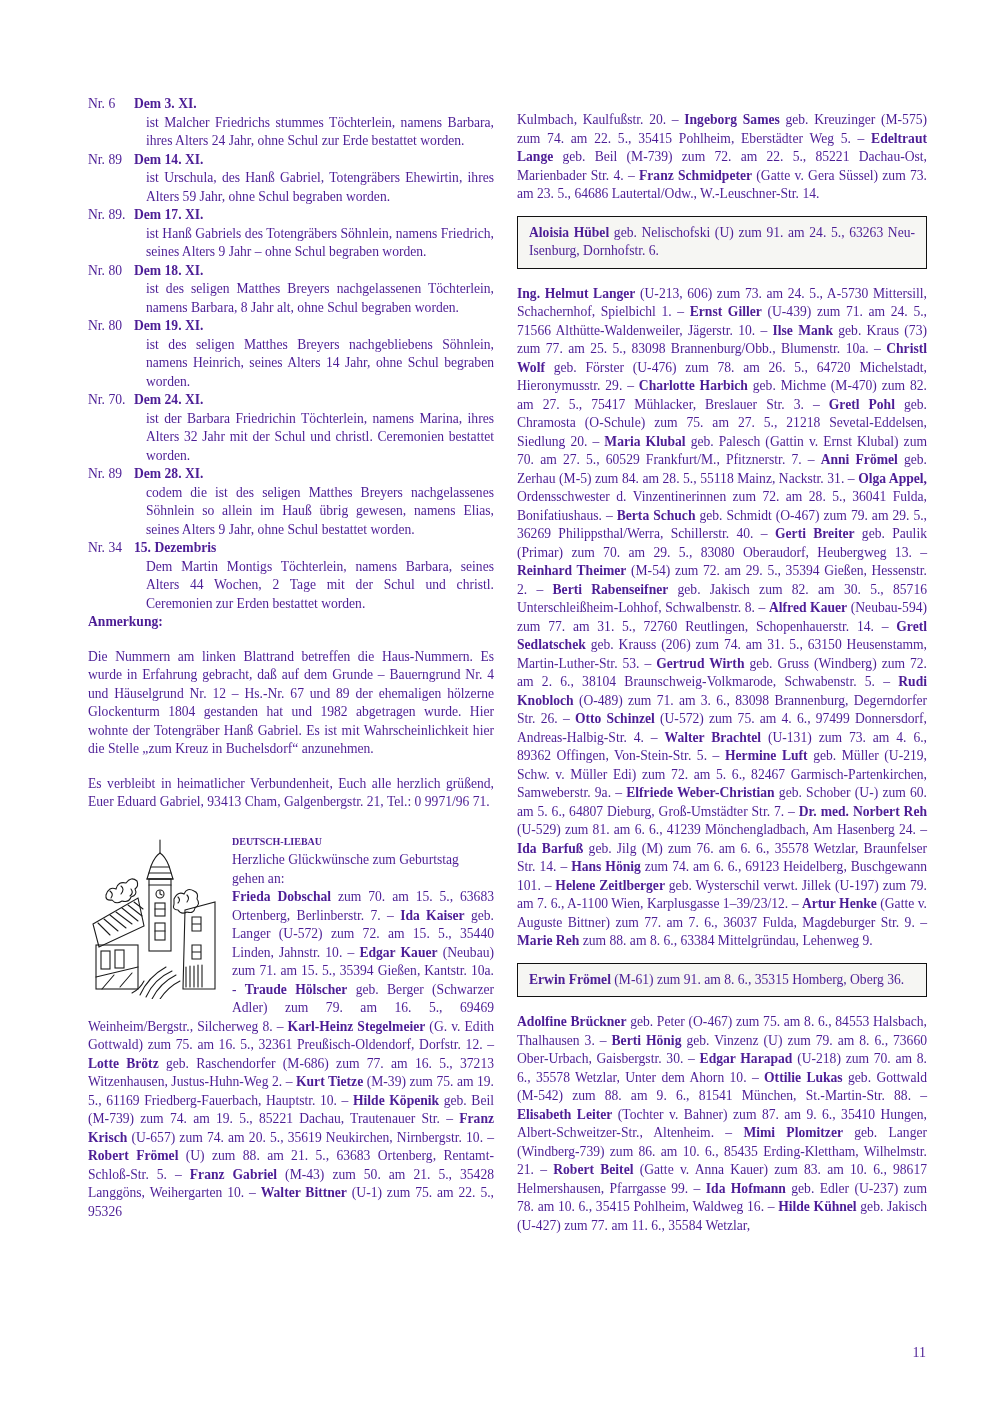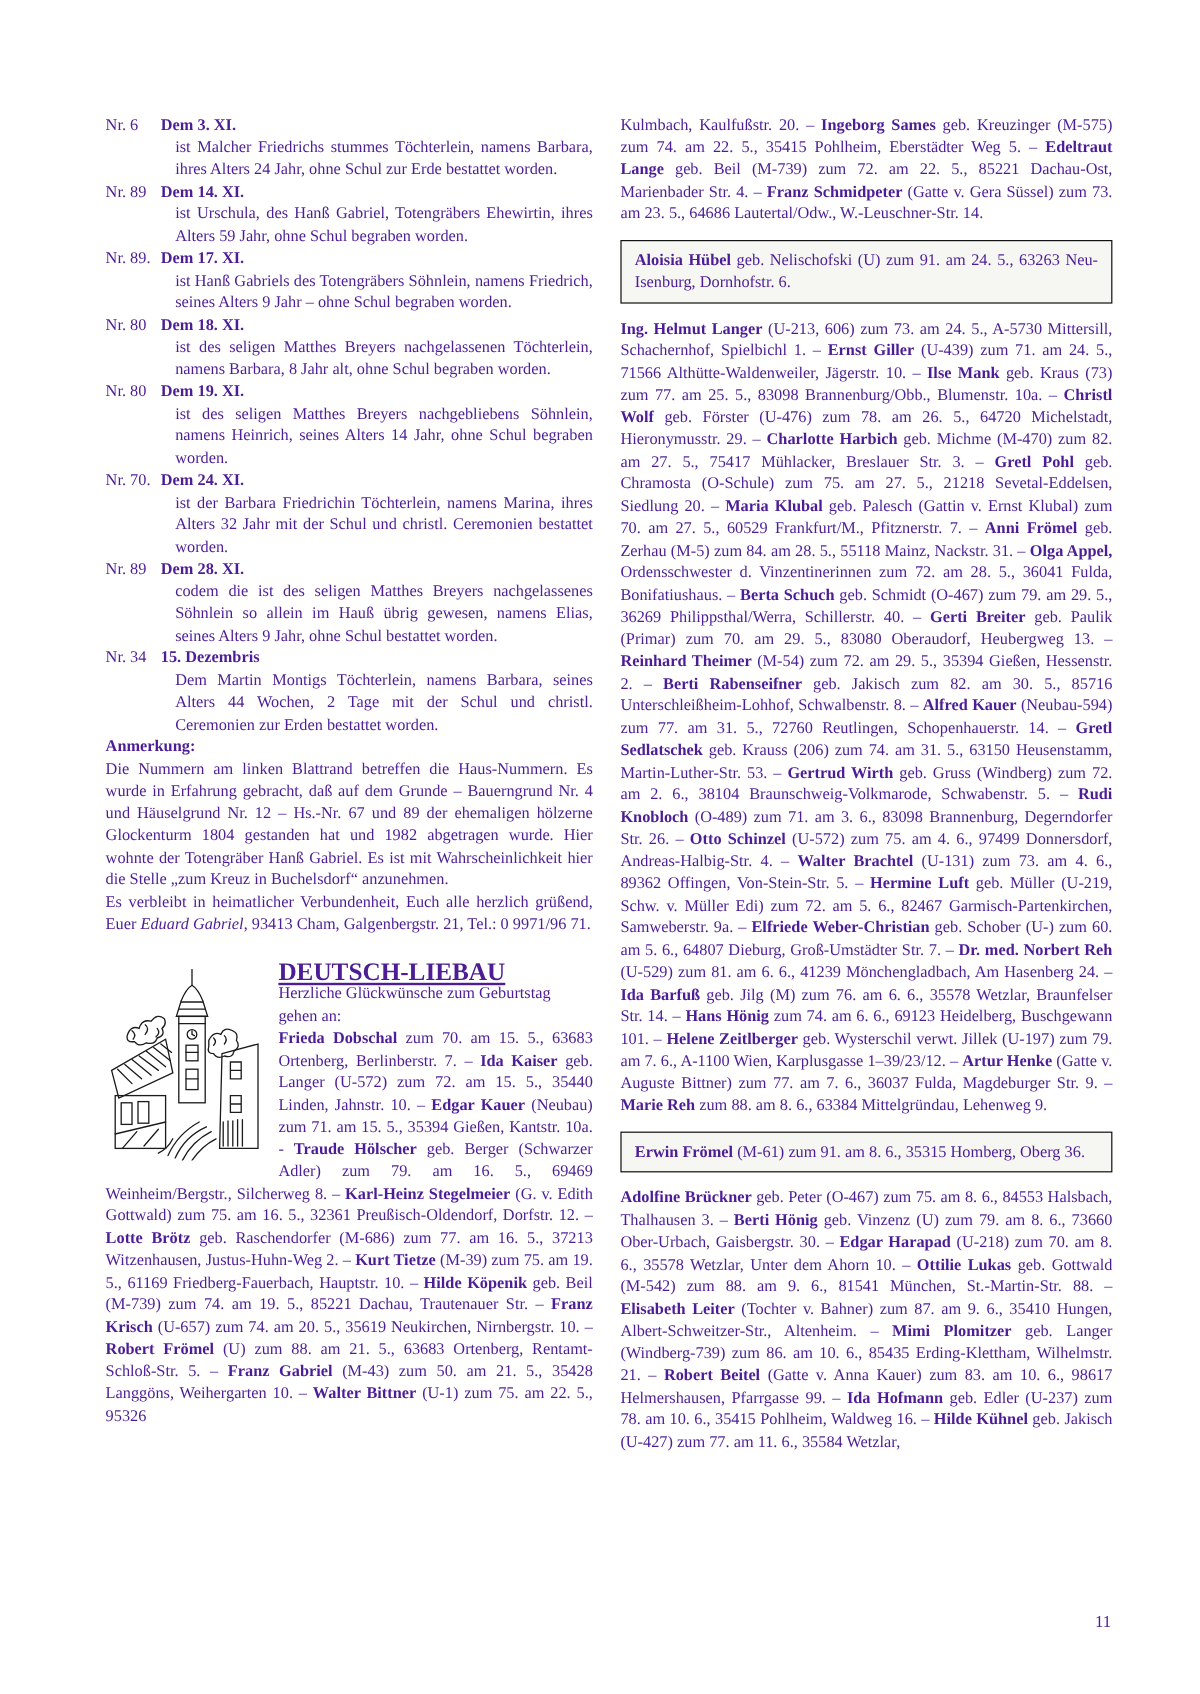--- a/index.html
+++ b/index.html
@@ -17,33 +17,33 @@
   .col-right{position:absolute;left:517px;top:95px;width:410px;}
 
   
   .entry{display:flex;}
   .entry-nr{flex:0 0 46px;}
   .entry-main{flex:1;min-width:0;}
   .entry-date{font-weight:700;}
   .entry-body{text-align:justify;hyphens:auto;margin-left:12px;-webkit-hyphens:auto;}
   .entry-body:empty{display:none;}
 
-  .para{text-align:justify;hyphens:auto;-webkit-hyphens:auto;}
+  .para{text-align:justify;hyphens:auto;margin-top:16px;-webkit-hyphens:auto;}
   .bold-head{font-weight:700;}
   .closing{margin-bottom:0;}
 
   
   .liebau{margin-top:21px;}
   .sketch{
     float:left;
     width:132px;height:162px;
     margin:4px 12px 2px 0;
   }
   .sketch svg{display:block;width:132px;height:162px;}
-  .liebau-head{font-weight:700;font-size:21px;margin-left:2px;text-decoration:underline;}
+  .liebau-head{font-weight:700;font-size:10px;margin-left:2px;}
   .liebau-intro{margin-left:9px;}
   .birthday-first{text-align:justify;hyphens:auto;-webkit-hyphens:auto;}
 
   
   .notice-box{
     border:1.5px solid #111;
     background:#f6f6f3;
     padding:7px 11px;
     margin:12px 0 12px 0;
     text-align:justify;
@@ -131,21 +131,21 @@
           <div class="entry-main">
             <div class="entry-date">15. Dezembris</div>
             <div class="entry-body">Dem Martin Montigs Töchterlein, namens Barbara, seines Alters 44 Wochen, 2 Tage mit der Schul und christl. Ceremonien zur Erden bestattet worden.</div>
 
           </div>
         </div>
       </div>
 
     <div class="bold-head">Anmerkung:</div>
     <div class="para">Die Nummern am linken Blattrand betreffen die Haus-Nummern. Es wurde in Erfahrung gebracht, daß auf dem Grunde – Bauerngrund Nr. 4 und Häuselgrund Nr. 12 – Hs.-Nr. 67 und 89 der ehemaligen hölzerne Glockenturm 1804 gestanden hat und 1982 abgetragen wurde. Hier wohnte der Totengräber Hanß Gabriel. Es ist mit Wahrscheinlichkeit hier die Stelle „zum Kreuz in Buchelsdorf“ anzunehmen.</div>
-    <div class="para closing rich"><span>Es verbleibt in heimatlicher Verbundenheit, Euch alle herzlich grüßend, Euer </span><span style="font-style: italic;">Eduard Gabriel</span><span>, 93413 Cham, Galgenbergstr. 21, Tel.: 0 9971/96 71.</span></div>
+    <div class="para closing rich"><span>Es verbleibt in heimatlicher Verbundenheit, Euch alle herzlich grüßend, Euer </span><span style="">Eduard Gabriel</span><span>, 93413 Cham, Galgenbergstr. 21, Tel.: 0 9971/96 71.</span></div>
 
     <div class="liebau">
       <div class="sketch">
         <svg viewBox="0 0 132 162" xmlns="http://www.w3.org/2000/svg" stroke="#1c1c1c" fill="none" stroke-width="1.1" stroke-linecap="round">
 
           <line x1="72" y1="3" x2="72" y2="16"></line>
           <path d="M59 42 L63 29 Q67 19 72 16 Q77 19 81 29 L85 42 Z"></path>
           <path d="M59 42 H85 M61 36 H83 M63 30 H81"></path>
 
           <rect x="61" y="42" width="22" height="72"></rect>

